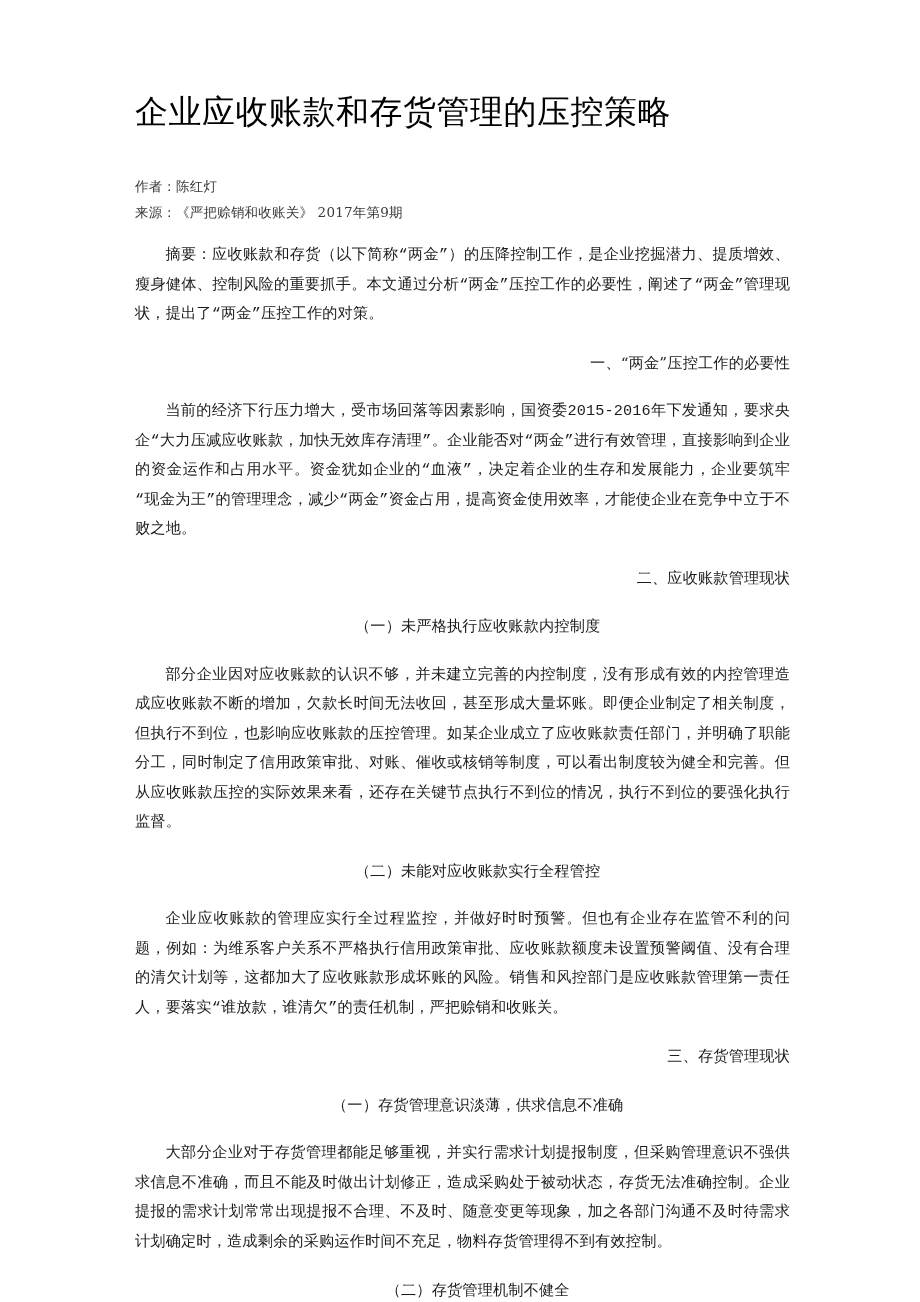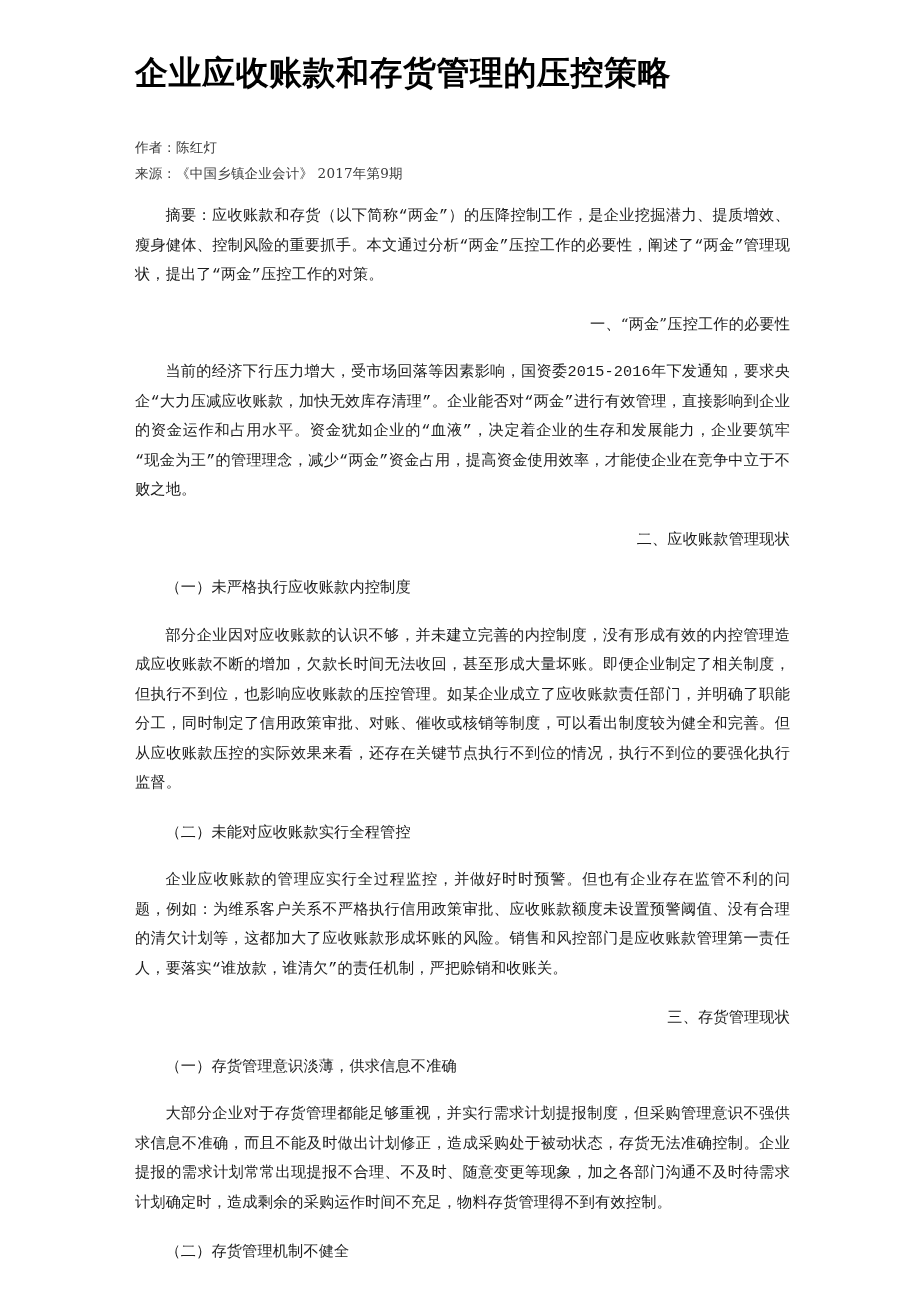--- a/index.html
+++ b/index.html
@@ -19,24 +19,24 @@
   .page {
     position: relative;
     width: 920px;
     height: 1302px;
     box-sizing: border-box;
     padding: 0 130px 0 135px;
     background: #ffffff;
   }
   .doc-title {
     margin: 0;
-    padding-top: 52px;
+    padding-top: 91px;
     font-size: 33px;
     line-height: 1.25;
-    font-weight: bold;
+    font-weight: normal;
     letter-spacing: 0.5px;
     color: #000000;
     text-align: left;
     white-space: nowrap;
   }
   .meta-block {
     margin-top: 41px;
   }
   .meta-line {
     font-size: 13.5px;
@@ -67,33 +67,33 @@
     text-indent: 2em;
     text-align: right;
   }
   p.subheading {
     margin: 0 0 19px 0;
     font-size: 15.2px;
     line-height: 29.5px;
     color: #1c1c1c;
     letter-spacing: 0.15px;
     text-indent: 2em;
-    text-align: left;
+    text-align: center;
   }
 </style>
 </head>
 <body>
 
 <div class="page">
 
   <h1 class="doc-title">企业应收账款和存货管理的压控策略</h1>
 
   <div class="meta-block">
     <div class="meta-line">作者：陈红灯</div>
-    <div class="meta-line">来源：《中国乡镇企业会计》 2017年第9期</div>
+    <div class="meta-line">来源：《严把赊销和收账关》 2017年第9期</div>
   </div>
 
   <div class="body-block">
 
     <p class="para">摘要：应收账款和存货（以下简称“两金”）的压降控制工作，是企业挖掘潜力、提质增效、瘦身健体、控制风险的重要抓手。本文通过分析“两金”压控工作的必要性，阐述了“两金”管理现状，提出了“两金”压控工作的对策。</p>
 
 
     <p class="heading">一、“两金”压控工作的必要性</p>
 
     <p class="para">当前的经济下行压力增大，受市场回落等因素影响，国资委2015-2016年下发通知，要求央企“大力压减应收账款，加快无效库存清理”。企业能否对“两金”进行有效管理，直接影响到企业的资金运作和占用水平。资金犹如企业的“血液”，决定着企业的生存和发展能力，企业要筑牢“现金为王”的管理理念，减少“两金”资金占用，提高资金使用效率，才能使企业在竞争中立于不败之地。</p>

